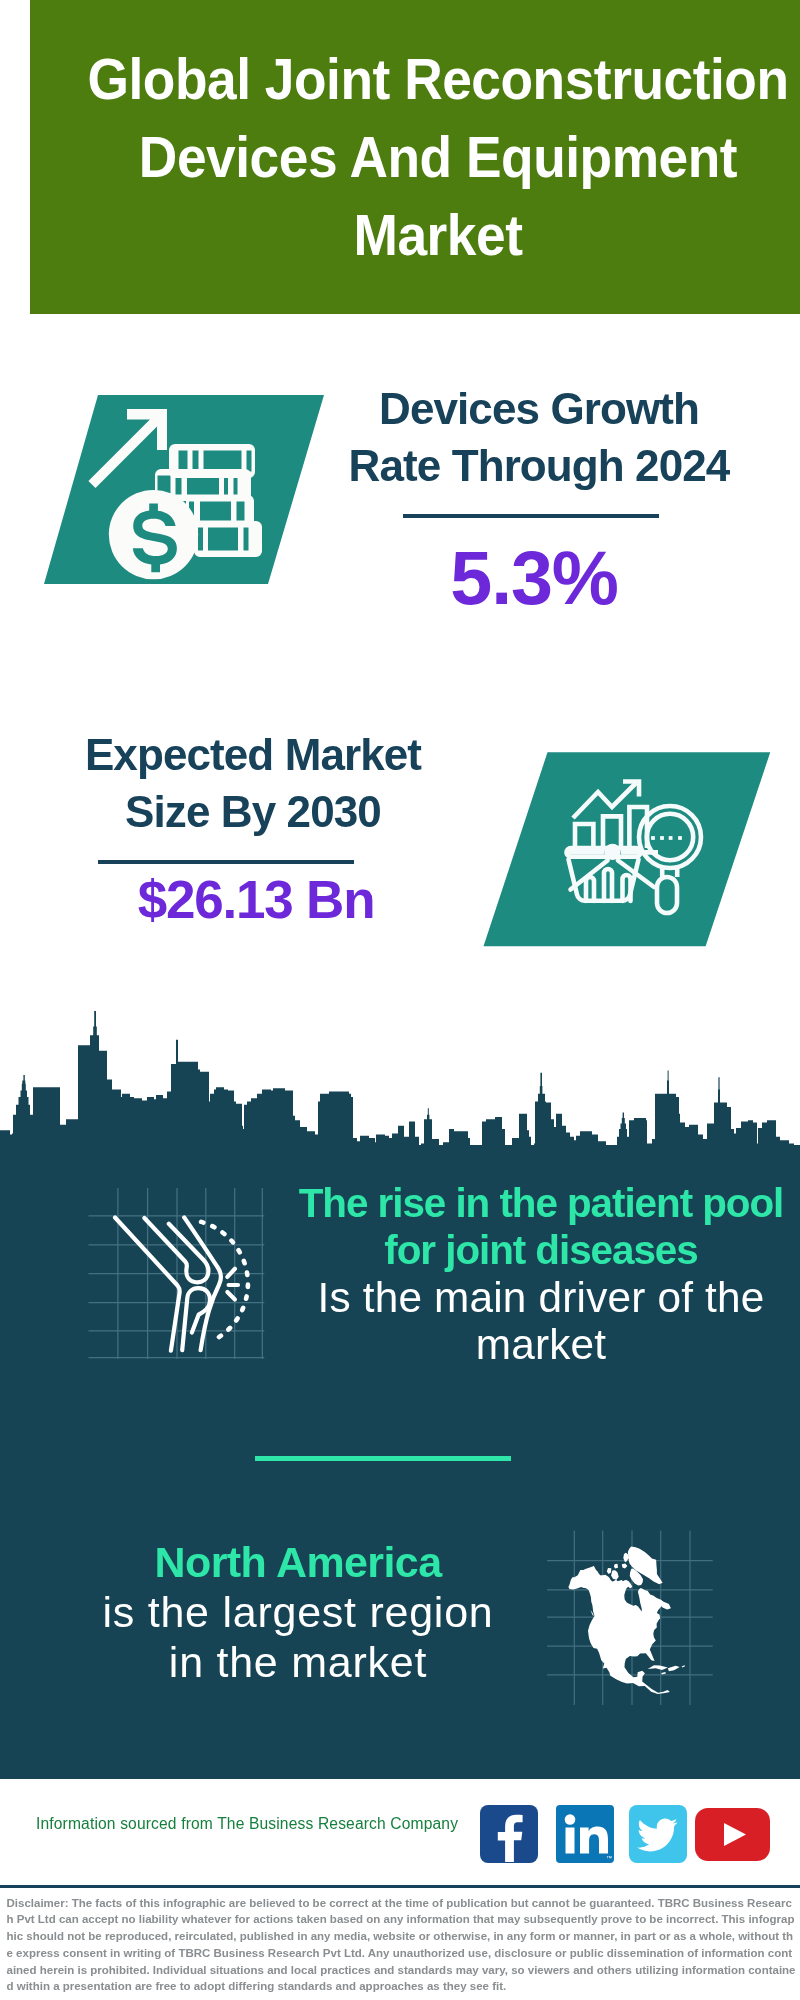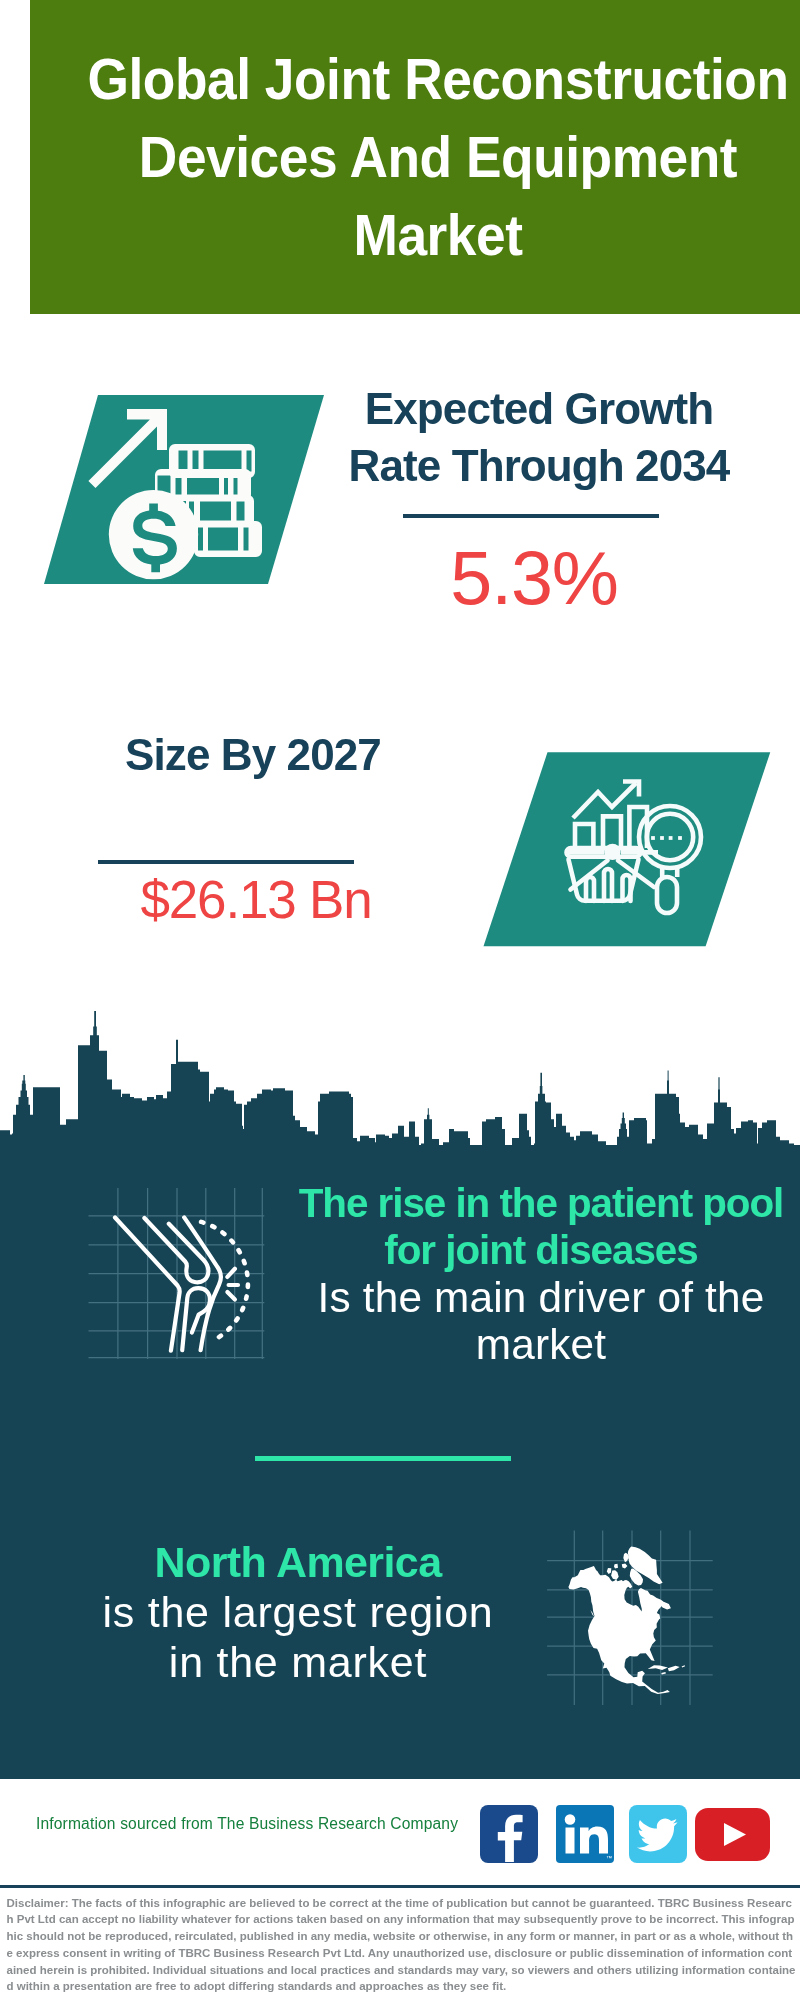--- a/index.html
+++ b/index.html
@@ -14,21 +14,21 @@
         transform:scaleX(0.9186);transform-origin:400px 0;}
 
   
   .white{position:absolute;left:0;top:314px;width:800px;height:686px;background:#ffffff;}
 
   
   .para1{position:absolute;left:37px;top:60px;width:290px;height:215px;}
   .stat1txt{position:absolute;left:334px;top:67px;width:410px;text-align:center;}
   .hl{color:#17425a;font-size:44px;font-weight:bold;line-height:56.5px;letter-spacing:-0.9px;}
   .rule{position:absolute;height:4.4px;background:#17425a;}
-  .big{position:absolute;color:#ef4444;font-size:75.5px;font-weight:normal;line-height:1;letter-spacing:-1.2px;width:100%;left:0;text-align:center;}
+  .big{position:absolute;color:#6d28d9;font-size:75.5px;font-weight:bold;line-height:1;letter-spacing:-1.2px;width:100%;left:0;text-align:center;}
 
   
   .stat2txt{position:absolute;left:74px;top:413px;width:358px;text-align:center;}
   .para2{position:absolute;left:478px;top:424px;width:300px;height:230px;}
 
   
   .dark{position:absolute;left:0;top:1145px;width:800px;height:634px;background:#164454;}
   .skyline{position:absolute;left:0;top:0;width:800px;height:160px;}
 
   
@@ -86,30 +86,31 @@
           <path d="M163,147 h56 a6,6 0 0 1 6,6 v24 a6,6 0 0 1 -6,6 h-56 a6,6 0 0 1 -6,-6 v-24 a6,6 0 0 1 6,-6 Z
                    M161,153.5 h5 v23 h-5 Z M171,153.5 h30 v23 h-30 Z M206.5,153.5 h5 v23 h-5 Z" fill-rule="evenodd"></path>
 
           <path d="M116.5,160.6 m-44.7,0 a44.7,44.7 0 1,0 89.4,0 a44.7,44.7 0 1,0 -89.4,0 Z
                    M112.2,129.5 h8.7 v7.3 c9.7,1.1 16.3,6.7 17.7,15.2 h-10 c-1.2,-4.7 -5.1,-7.3 -11.9,-7.3 c-7,0 -11.4,2.6 -11.4,6.9 c0,3.6 2.4,5.6 9.2,6.8 l8.7,1.6 c11.7,2.1 16.7,6.4 16.7,14.3 c0,9.2 -6.3,15 -16.9,16.1 v7.9 h-8.7 v-7.9 c-10.8,-1.1 -17.6,-6.9 -18.5,-16.1 h10.1 c1.1,5.1 5.6,7.8 12.9,7.8 c7.4,0 12,-2.8 12,-7.3 c0,-3.7 -2.5,-5.7 -9.2,-6.9 l-9,-1.6 c-11.4,-2.1 -16.4,-6.5 -16.4,-14.3 c0,-8.8 6.1,-14.5 16,-15.6 Z" fill-rule="evenodd"></path>
         </g>
       </svg>
     </div>
     <div class="stat1txt">
       <div class="hl">
-          <div>Expected Growth</div>
-          <div>Rate Through 2034</div>
+          <div>Devices Growth</div>
+          <div>Rate Through 2024</div>
         </div>
       <div class="rule" style="width:256px;left:68.7px;top:132.6px"></div>
       <div class="big" style="top:160px;left:-5px">5.3%</div>
     </div>
 
     <div class="stat2txt">
       <div class="hl">
-          <div>Size By 2027</div>
+          <div>Expected Market</div>
+          <div>Size By 2030</div>
         </div>
       <div class="rule" style="width:256px;left:24px;top:132.6px"></div>
       <div class="big" style="top:146px;left:3px;font-size:53px">$26.13 Bn</div>
     </div>
     <div class="para2">
       <svg viewBox="0 0 300 230" width="300" height="230">
         <polygon points="69.5,14.25 292.25,14.25 227.6,208.25 5.5,208.25" fill="#1d8b80"></polygon>
         <g fill="none" stroke="#f4fbfa" stroke-width="4.6" stroke-linejoin="miter" stroke-miterlimit="4">
 
           <path d="M95,80 L120,54 L134,69 L158,45"></path>

